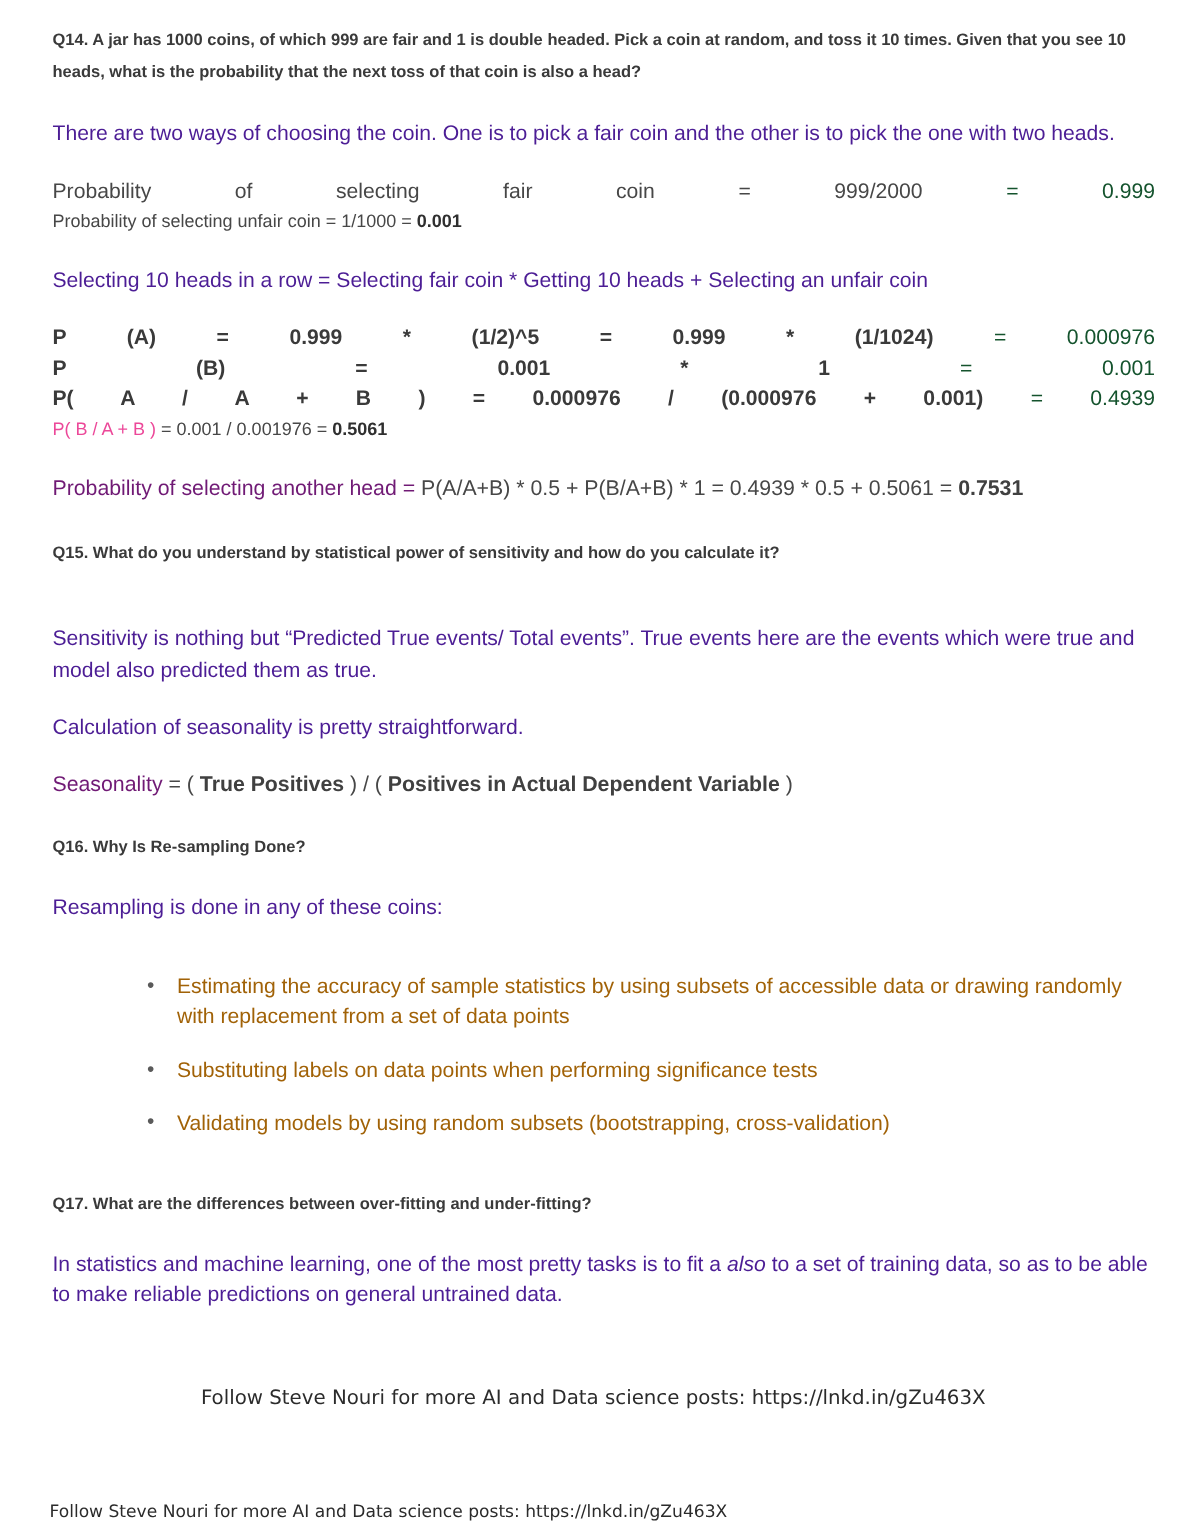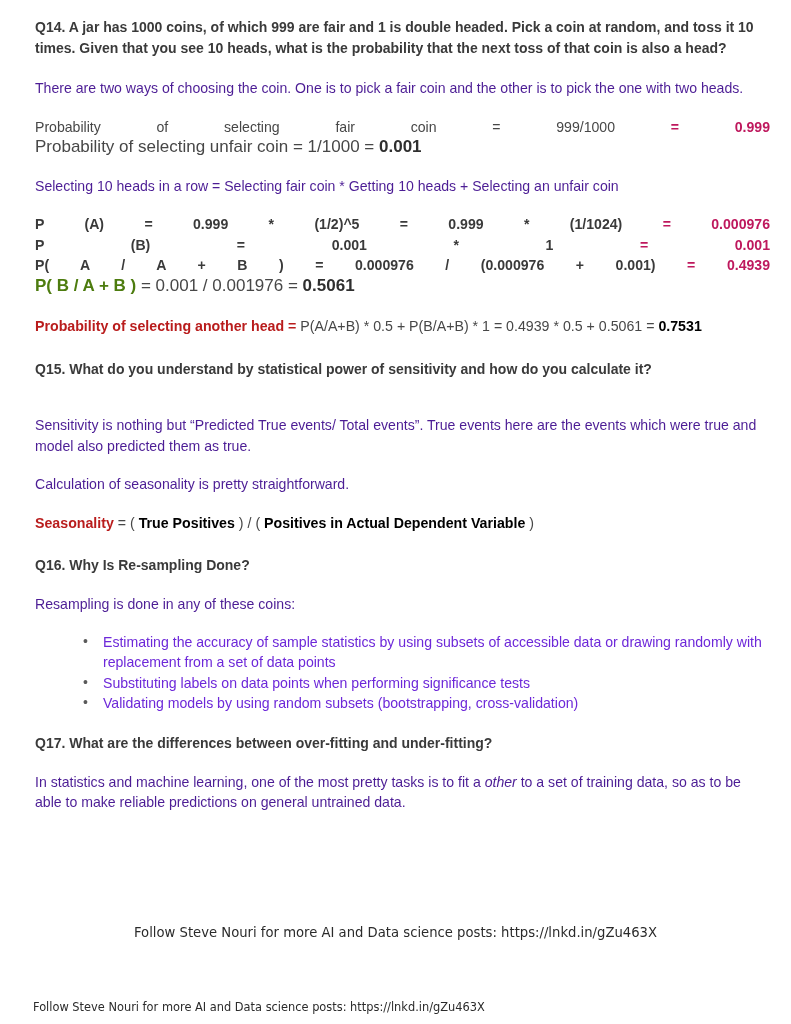--- a/index.html
+++ b/index.html
@@ -18,21 +18,21 @@
     box-sizing: border-box;
   }
   .content {
     position: absolute;
     left: 35px;
     top: 17px;
     width: 735px;
   }
   .q-head {
     font-weight: bold;
-    font-size: 14px;
+    font-size: 11px;
     line-height: 20.5px;
     color: #3a3a3a;
     margin: 0;
     text-align: left;
   }
   .para {
     font-size: 14.1px;
     line-height: 20.5px;
     color: #4c1d95;
     margin: 0;
@@ -46,54 +46,54 @@
   .just {
     font-size: 14.1px;
     line-height: 20.5px;
     color: #474747;
     margin: 0;
     text-align: justify;
     text-align-last: justify;
     white-space: normal;
   }
   .just.bold-lead { font-weight: bold; color: #3a3a3a; }
-  .just b { font-weight: bold; color: #be185d; }
+  .just b { font-weight: normal; color: #14532d; }
 
   .plain-line {
-    font-size: 17px;
+    font-size: 12px;
     line-height: 20.5px;
     color: #474747;
     margin: 0;
     text-align: left;
   }
   .plain-line b { font-weight: bold; color: #2f2f2f; }
-  .plain-line .lead { font-weight: bold; color: #4d7c0f; }
+  .plain-line .lead { font-weight: normal; color: #ec4899; }
 
   .bold-lead-line {
     font-size: 14.2px;
     line-height: 20.5px;
     margin: 0;
     color: #474747;
     text-align: left;
   }
-  .bold-lead-line .lead { font-weight: bold; color: #b91c1c; }
-  .bold-lead-line b { font-weight: bold; color: #000000; }
+  .bold-lead-line .lead { font-weight: normal; color: #701a75; }
+  .bold-lead-line b { font-weight: bold; color: #404040; }
 
   ul.bullets {
     margin: 0;
     padding: 0 0 0 48px;
     list-style: none;
   }
   ul.bullets li {
     position: relative;
     font-size: 14.1px;
     line-height: 20.3px;
-    color: #6d28d9;
+    color: #a16207;
     padding-left: 20px;
-    margin: 0;
+    margin: 15px;
   }
   ul.bullets li::before {
     content: "\2022";
     position: absolute;
     left: 0;
     top: -1px;
     font-size: 14px;
     color: #5a5a5a;
   }
   em.it { font-style: italic; }
@@ -121,21 +121,21 @@
 <body>
 
 <div class="page">
   <div class="content">
 
     <p class="q-head">Q14. A jar has 1000 coins, of which 999 are fair and 1 is double headed. Pick a coin at random, and toss it 10 times. Given that you see 10 heads, what is the probability that the next toss of that coin is also a head?</p>
     <div class="gap-20"></div>
     <p class="para">There are two ways of choosing the coin. One is to pick a fair coin and the other is to pick the one with two heads.</p>
     <div class="gap-18"></div>
 
-    <p class="just"><span>Probability of selecting fair coin = 999/1000</span> <b>= 0.999</b></p>
+    <p class="just"><span>Probability of selecting fair coin = 999/2000</span> <b>= 0.999</b></p>
     <p class="plain-line"><span>Probability of selecting unfair coin = 1/1000 = </span><b>0.001</b></p>
 
     <div class="gap-18"></div>
     <p class="para">Selecting 10 heads in a row = Selecting fair coin * Getting 10 heads  +  Selecting an unfair coin</p>
     <div class="gap-18"></div>
 
     <p class="just bold-lead"><span>P (A) = 0.999 * (1/2)^5 = 0.999 * (1/1024)</span> <b>= 0.000976</b></p>
     <p class="just bold-lead"><span>P (B) = 0.001 * 1</span> <b>= 0.001</b></p>
     <p class="just bold-lead"><span>P( A / A + B ) = 0.000976 / (0.000976 + 0.001)</span> <b>= 0.4939</b></p>
     <p class="plain-line"><span class="lead">P( B / A + B )</span><span> = 0.001 / 0.001976  =  </span><b>0.5061</b></p>
@@ -163,19 +163,19 @@
     <ul class="bullets">
       <li>Estimating the accuracy of sample statistics by using subsets of accessible data or drawing randomly with replacement from a set of data points</li>
       <li>Substituting labels on data points when performing significance tests</li>
       <li>Validating models by using random subsets (bootstrapping, cross-validation)</li>
     </ul>
 
     <div class="gap-20"></div>
 
     <p class="q-head">Q17. What are the differences between over-fitting and under-fitting?</p>
     <div class="gap-18"></div>
-    <p class="para"><span>In statistics and machine learning, one of the most pretty tasks is to fit a </span><em class="it">other</em><span> to a set of training data, so as to be able to make reliable predictions on general untrained data.</span></p>
+    <p class="para"><span>In statistics and machine learning, one of the most pretty tasks is to fit a </span><em class="it">also</em><span> to a set of training data, so as to be able to make reliable predictions on general untrained data.</span></p>
 
   </div>
 
   <div class="footer-mid">Follow Steve Nouri for more AI and Data science posts: https://lnkd.in/gZu463X</div>
   <div class="footer-bottom">Follow Steve Nouri for more AI and Data science posts: https://lnkd.in/gZu463X</div>
 </div>
 
 </body></html>

